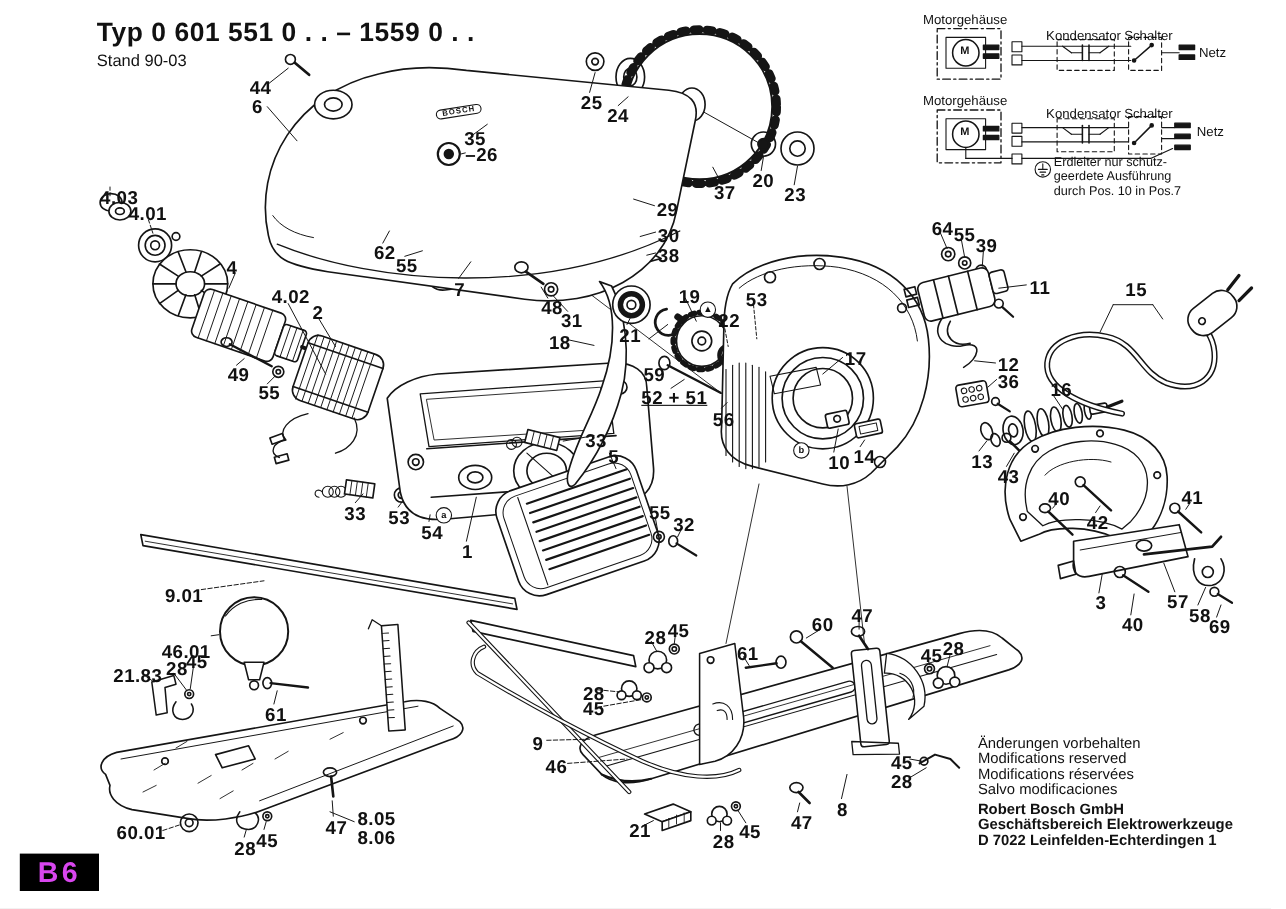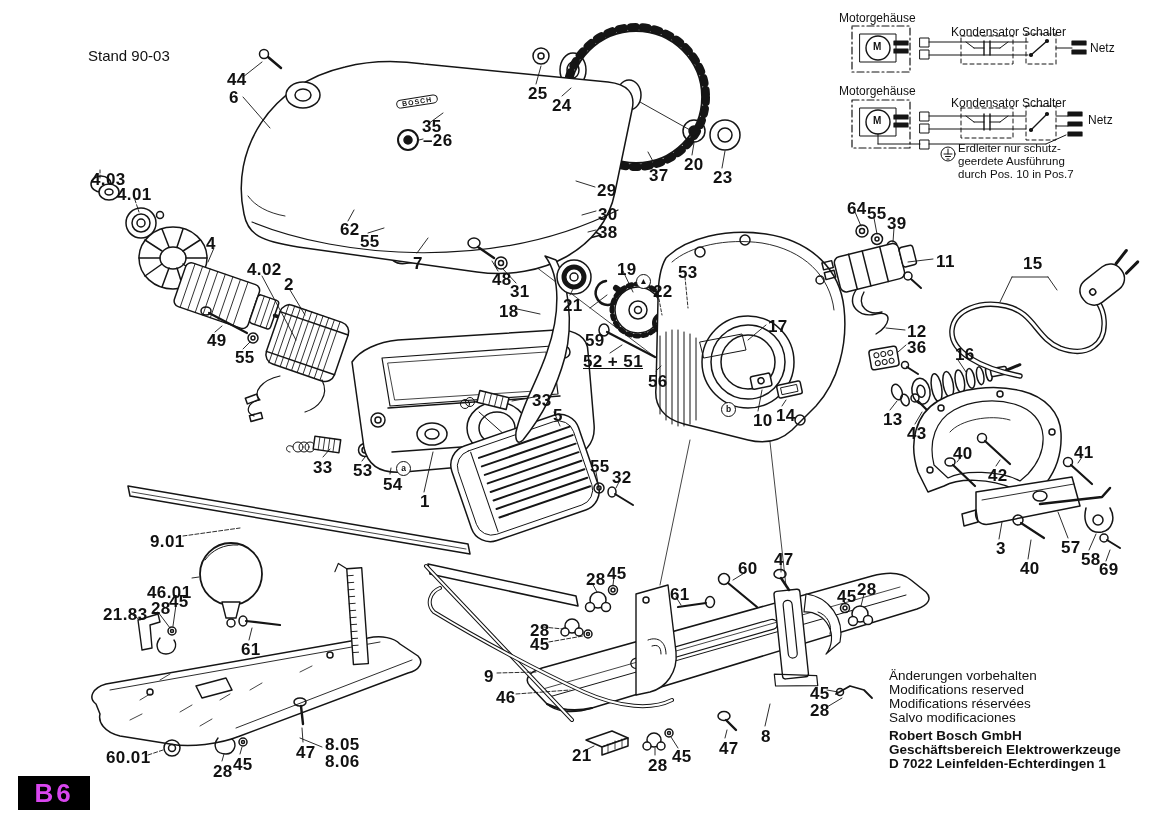--- a/index.html
+++ b/index.html
@@ -659,20 +659,21 @@
         <line x1="781" y1="562" x2="781" y2="572"></line>
     <line x1="843" y1="598" x2="845" y2="604"></line>
         <line x1="864" y1="594" x2="861" y2="606"></line>
     <line x1="827" y1="690" x2="838" y2="692"></line>
         <line x1="827" y1="707" x2="842" y2="698"></line>
     <line x1="765" y1="726" x2="770" y2="704"></line>
         <line x1="725" y1="738" x2="727" y2="730"></line>
   </g>
 </svg>
 
+<div class="typ">Typ 0 601 551 0 . . – 1559 0 . .</div>
 <div class="stand">Stand 90-03</div>
 
 <span class="bosch">BOSCH</span>
 
 <span class="slab" style="left:839px;top:11px">Motorgehäuse</span>
 <span class="slab m" style="left:873px;top:41px">M</span>
 <span class="slab" style="left:951px;top:25px">Kondensator</span>
 <span class="slab" style="left:1022px;top:25px">Schalter</span>
 <span class="slab" style="left:1090px;top:41px">Netz</span>
 <span class="slab" style="left:839px;top:84px">Motorgehäuse</span>

